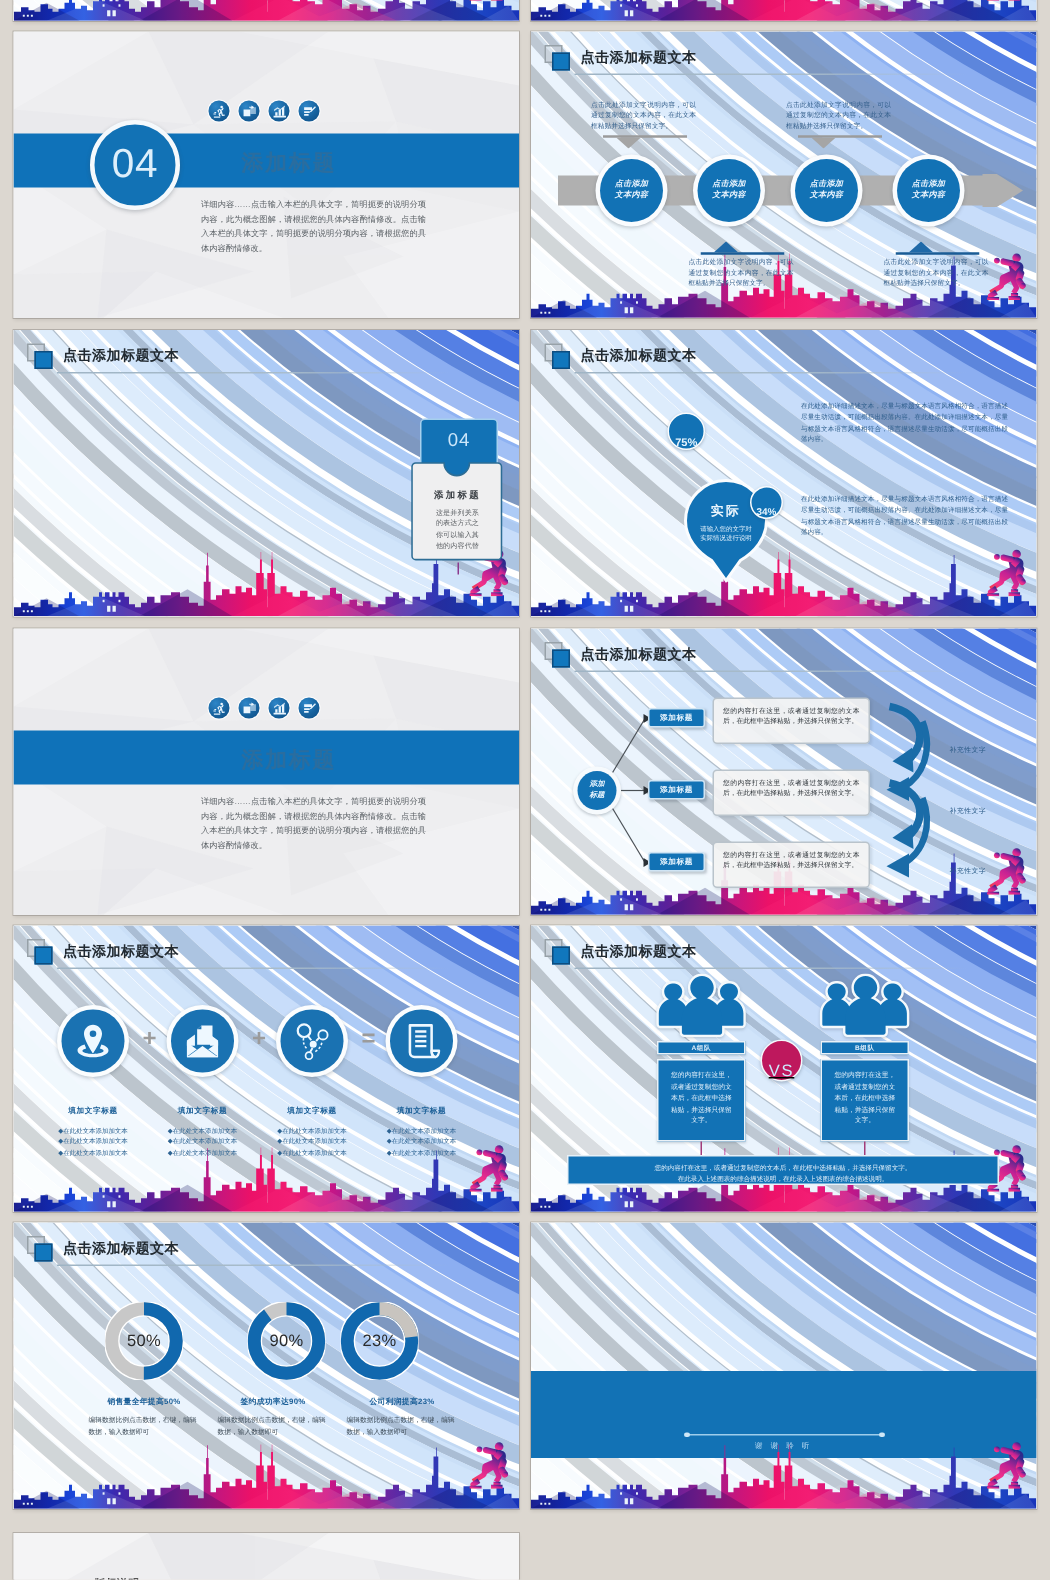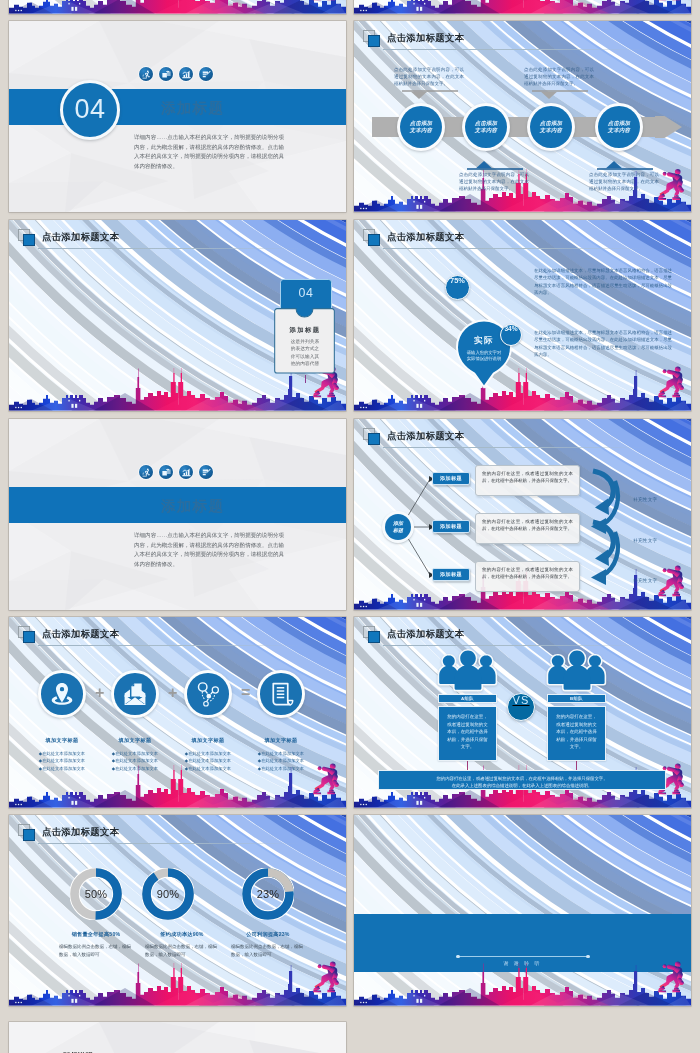--- a/index.html
+++ b/index.html
@@ -74,21 +74,21 @@
   .fc .pk-b{position:absolute;left:0;top:59px;width:100%;text-align:center;color:#5e6266;font-size:4.7px;
      line-height:7.3px;white-space:pre-line;letter-spacing:.1px;}
   .fc .stem{position:absolute;left:30.5px;top:96px;width:1.1px;height:8px;background:#8b3a8e;}
 </style>
 <style>
   
   .drop{position:absolute;}
   .drop .lbl{position:absolute;width:100%;text-align:center;color:#eaf5fd;font-weight:700;}
   .drop .bdy{position:absolute;color:#dceefb;text-align:center;}
   .badge{position:absolute;border-radius:50%;background:#1272b5;border:1.6px solid #fafcfe;
-     box-sizing:border-box;display:flex;align-items:flex-start;justify-content:center;color:#e6f4fe;
+     box-sizing:border-box;display:flex;align-items:flex-end;justify-content:center;color:#e6f4fe;
      box-shadow:0 .8px 2px rgba(40,60,80,.3);}
   .para{position:absolute;color:#2f5f8c;font-size:4.4px;line-height:7.3px;text-align:justify;}
 </style>
 <style>
   
   .mm-root{position:absolute;width:32px;height:32px;border-radius:50%;background:#f6fafd;
      box-shadow:0 1px 2px rgba(60,75,90,.28);}
   .mm-root i{position:absolute;left:2.6px;top:2.6px;width:26.8px;height:26.8px;border-radius:50%;
      background:#1272b5;display:flex;align-items:center;justify-content:center;}
   .mm-root i span{color:#e9f5fe;font-size:5px;line-height:6.6px;text-align:center;white-space:pre;font-weight:700;}
@@ -117,22 +117,22 @@
   
   .vs-people{position:absolute;width:64px;height:44px;}
   .vs-people svg{width:100%;height:100%;filter:drop-shadow(0 1px 1px rgba(60,80,100,.25));}
   .vs-name{position:absolute;width:59px;height:9px;background:#1272b5;border:1px solid #e9f1f7;
      box-sizing:border-box;display:flex;align-items:center;justify-content:center;
      box-shadow:0 .8px 1.4px rgba(60,80,100,.25);}
   .vs-name span{color:#dfeefb;font-size:4.4px;font-weight:700;letter-spacing:.4px;}
   .vs-body{position:absolute;width:59px;height:55px;background:#1272b5;border:1.2px solid #eaf2f8;
      box-sizing:border-box;box-shadow:0 .8px 1.6px rgba(60,80,100,.25);}
   .vs-body p{margin:0;padding:6px 7px 0;color:#e2f0fb;font-size:4.5px;line-height:7.5px;text-align:center;}
-  .vs-badge{position:absolute;width:28px;height:28px;border-radius:50%;background:#0369a1;
-     border:1.5px solid #f3f8fc;box-sizing:border-box;display:flex;align-items:flex-start;justify-content:center;
+  .vs-badge{position:absolute;width:28px;height:28px;border-radius:50%;background:#be185d;
+     border:1.5px solid #f3f8fc;box-sizing:border-box;display:flex;align-items:flex-end;justify-content:center;
      box-shadow:0 1px 2.4px rgba(55,75,95,.35);text-decoration:underline;}
   .vs-badge span{color:#cdeafd;font-size:11px;font-weight:400;letter-spacing:1.2px;}
   .vs-foot{position:absolute;background:#1272b5;border:1px solid #e7f0f7;box-sizing:border-box;}
   .vs-foot p{margin:0;padding:4px 8px 0;color:#e2f0fb;font-size:4.4px;line-height:7.2px;text-align:center;white-space:pre-line;}
   .vs-stem{position:absolute;width:1px;background:#a23c7a;}
 </style>
 <style>
   
   .dn{position:absolute;width:52px;height:52px;}
   .dn svg{width:100%;height:100%;}
@@ -906,32 +906,32 @@
       <svg viewBox="0 0 52 52">
         <circle cx="26" cy="26" r="21.5" fill="none" stroke="#ffffff" stroke-width="10.4"></circle>
         <circle cx="26" cy="26" r="21.5" fill="none" stroke="#c8c8c8" stroke-width="8.6"></circle>
         <circle cx="26" cy="26" r="21.5" fill="none" stroke="#1168ae" stroke-width="8.6" stroke-dasharray="67.54 67.54" stroke-dashoffset="0" transform="rotate(-90 26 26)"></circle>
       </svg>
       <div class="val">50%</div>
     </div>
     <div class="dn-h" style="left:37px;top:116px;">销售量全年提高50%</div>
     <div class="dn-b" style="left:50px;top:128px;">编辑数据比例点击数据，右键，编辑数据，输入数据即可</div>
 
-    <div class="dn" style="left:133px;top:53px;">
+    <div class="dn" style="left:156px;top:53px;">
       <svg viewBox="0 0 52 52">
         <circle cx="26" cy="26" r="21.5" fill="none" stroke="#ffffff" stroke-width="10.4"></circle>
         <circle cx="26" cy="26" r="21.5" fill="none" stroke="#c8c8c8" stroke-width="8.6"></circle>
         <circle cx="26" cy="26" r="21.5" fill="none" stroke="#1168ae" stroke-width="8.6" stroke-dasharray="121.58 13.51" stroke-dashoffset="0" transform="rotate(-90 26 26)"></circle>
       </svg>
       <div class="val">90%</div>
     </div>
     <div class="dn-h" style="left:123px;top:116px;">签约成功率达90%</div>
     <div class="dn-b" style="left:136px;top:128px;">编辑数据比例点击数据，右键，编辑数据，输入数据即可</div>
 
-    <div class="dn" style="left:233px;top:53px;">
+    <div class="dn" style="left:218px;top:53px;">
       <svg viewBox="0 0 52 52">
         <circle cx="26" cy="26" r="21.5" fill="none" stroke="#ffffff" stroke-width="10.4"></circle>
         <circle cx="26" cy="26" r="21.5" fill="none" stroke="#1168ae" stroke-width="8.6"></circle>
         <circle cx="26" cy="26" r="21.5" fill="none" stroke="#c8c4bf" stroke-width="8.6" stroke-dasharray="31.07 104.02" stroke-dashoffset="0" transform="rotate(-90 26 26)"></circle>
       </svg>
       <div class="val">23%</div>
     </div>
     <div class="dn-h" style="left:209px;top:116px;">公司利润提高23%</div>
     <div class="dn-b" style="left:222px;top:128px;">编辑数据比例点击数据，右键，编辑数据，输入数据即可</div>
   </div>

